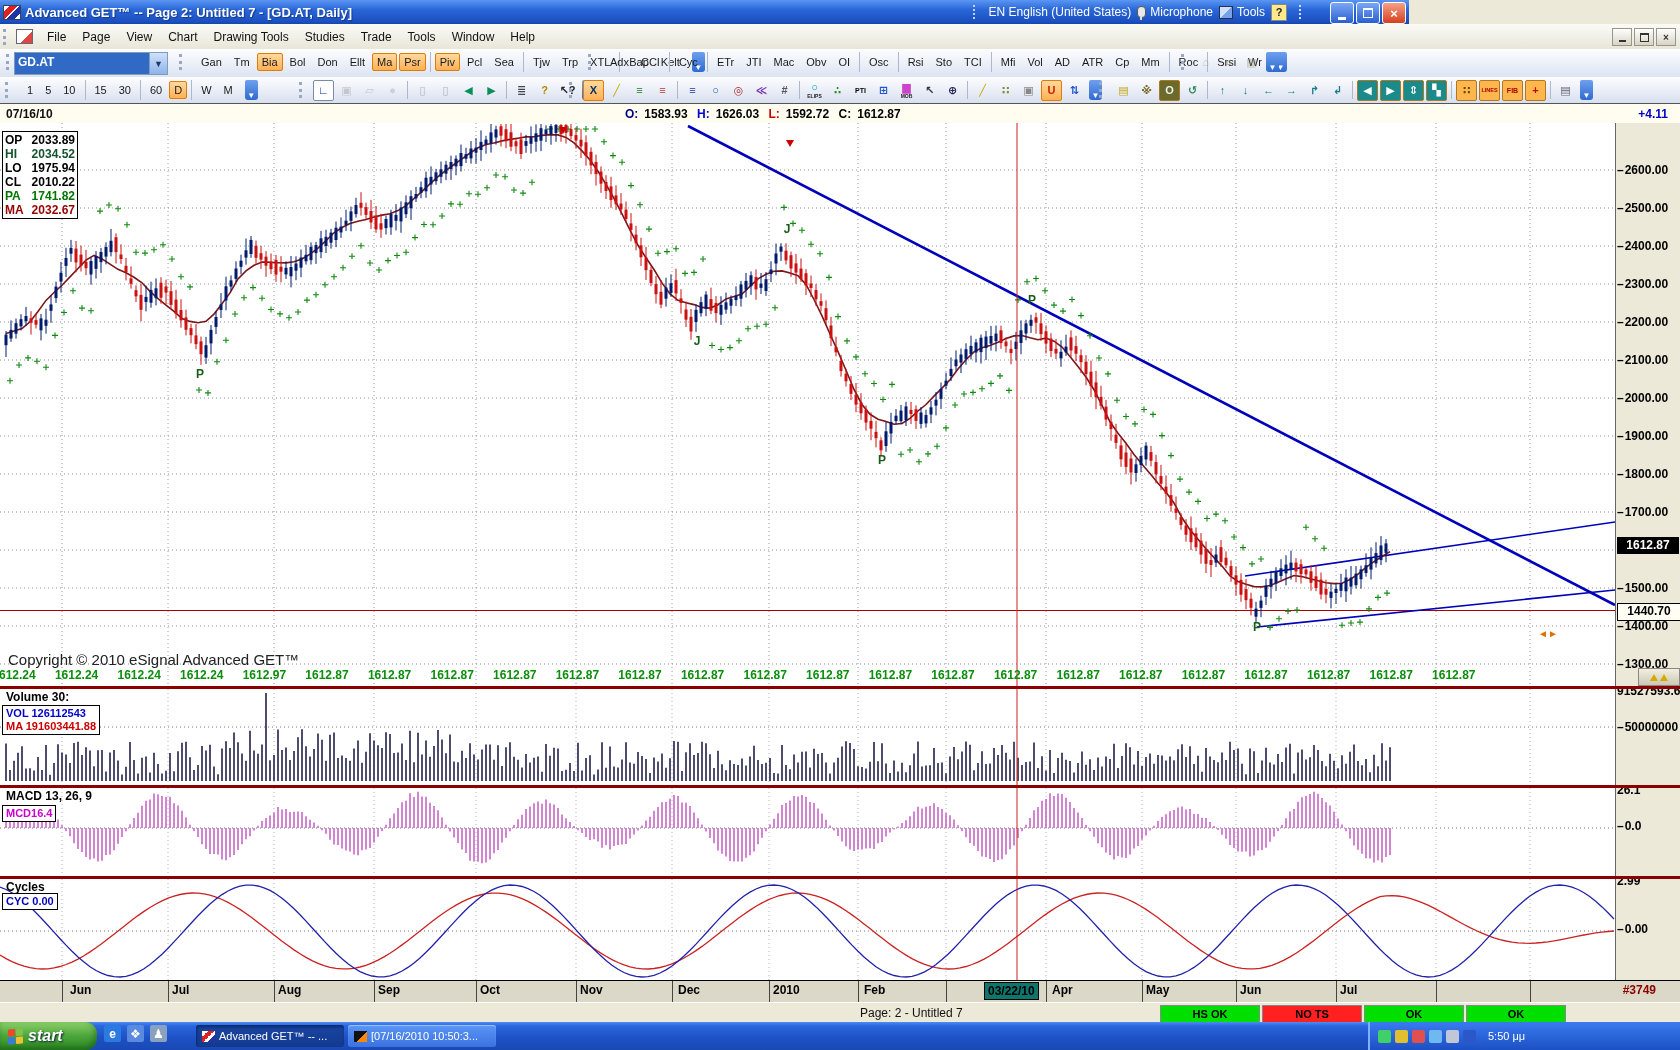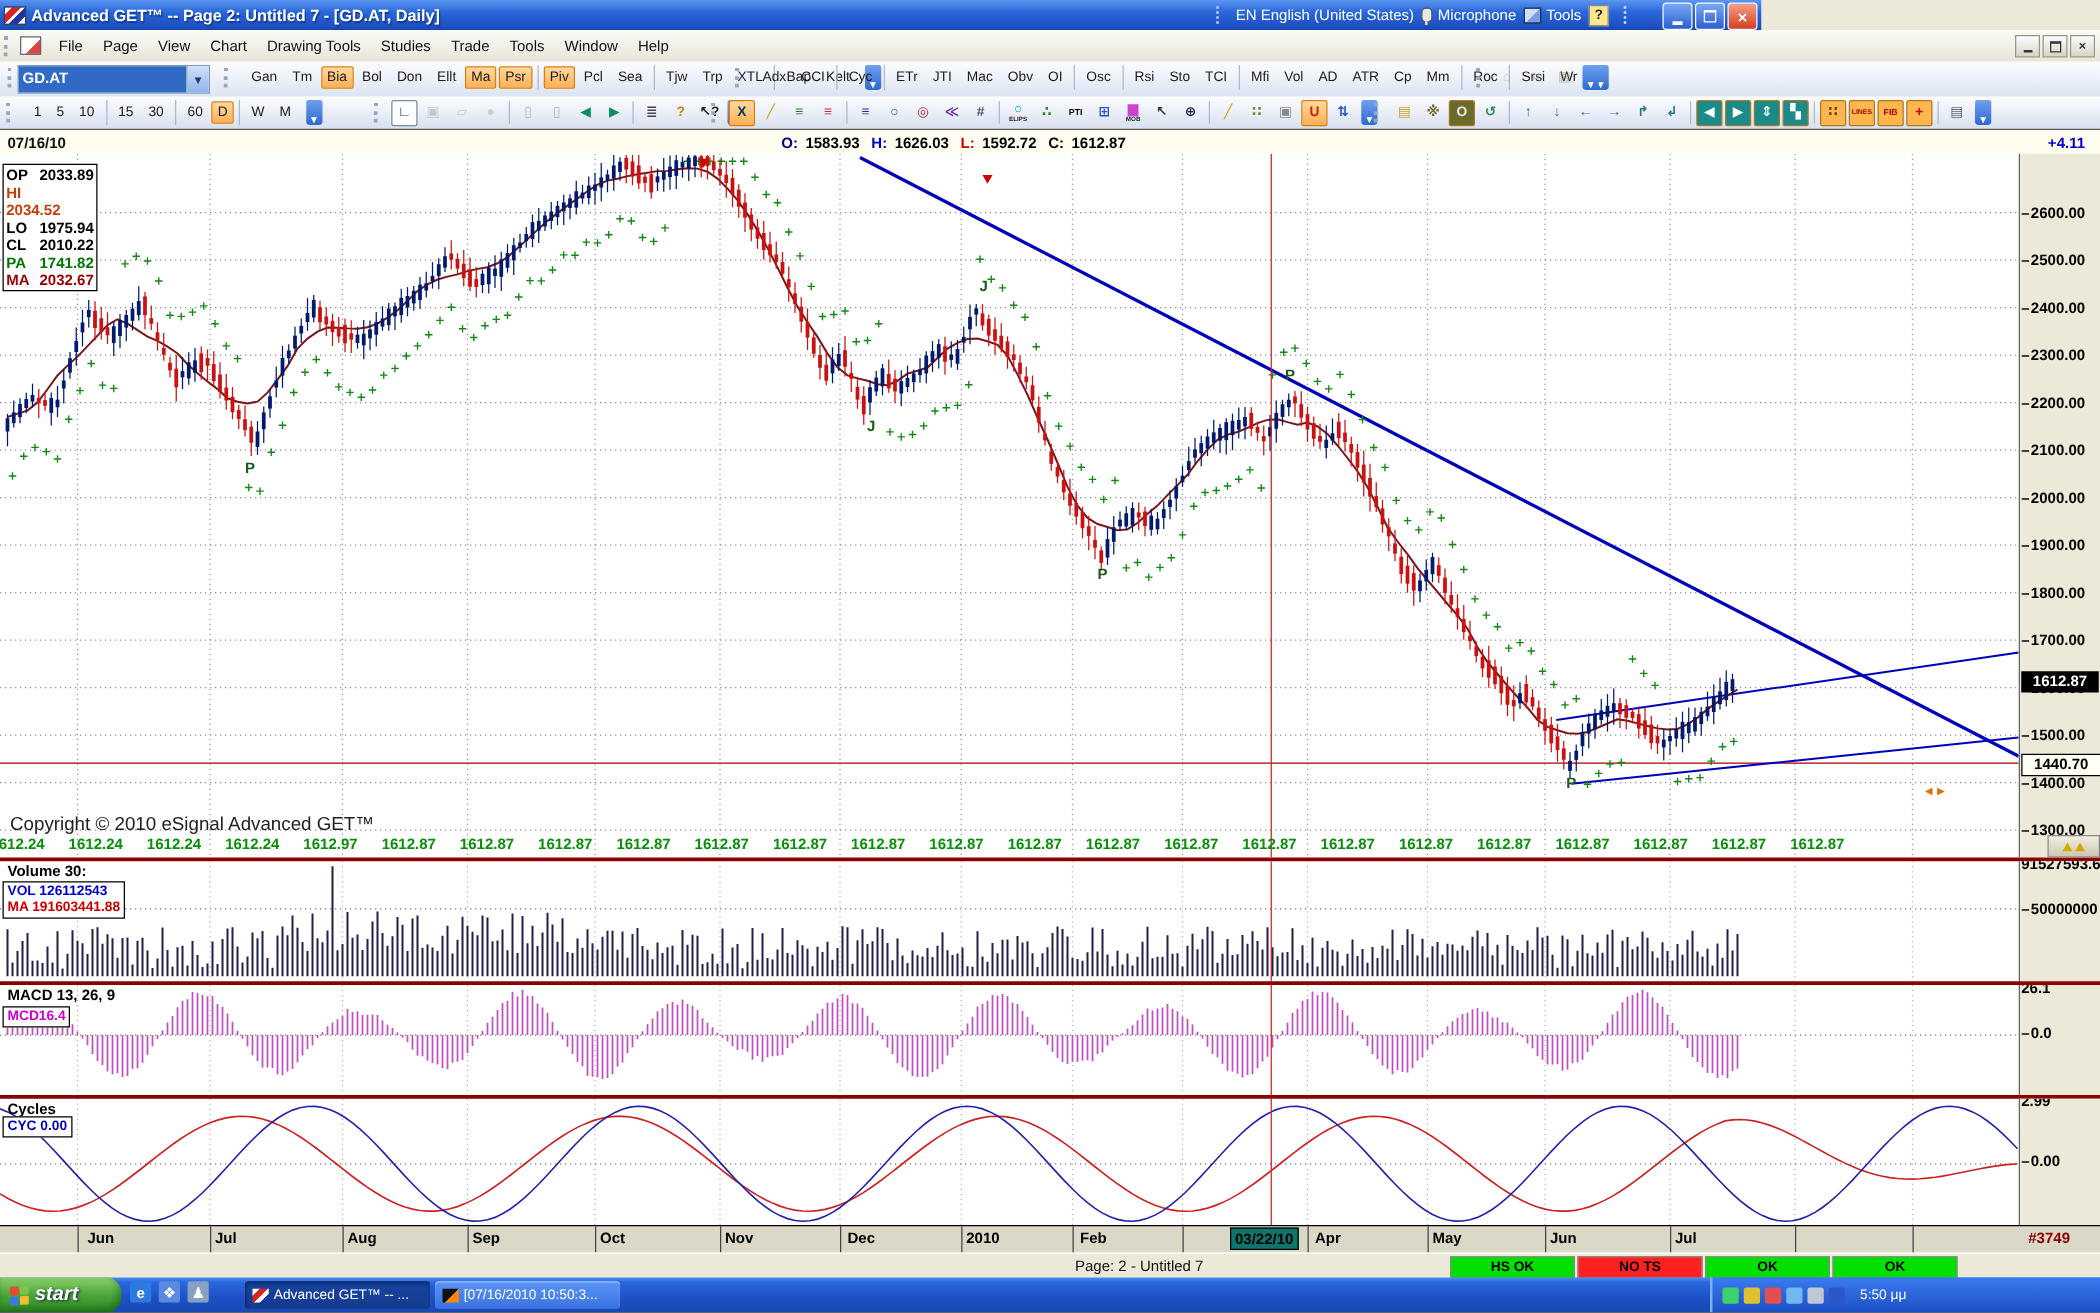--- a/index.html
+++ b/index.html
@@ -1104,21 +1104,21 @@
           <text x="787" y="109.9" font-size="12" font-weight="bold" fill="#1a5c1a" text-anchor="middle" font-family="Liberation Sans,sans-serif">J</text>
           <text x="882" y="340.6" font-size="12" font-weight="bold" fill="#1a5c1a" text-anchor="middle" font-family="Liberation Sans,sans-serif">P</text>
           <text x="1032" y="181.0" font-size="12" font-weight="bold" fill="#1a5c1a" text-anchor="middle" font-family="Liberation Sans,sans-serif">P</text>
           <text x="1257" y="507.8" font-size="12" font-weight="bold" fill="#1a5c1a" text-anchor="middle" font-family="Liberation Sans,sans-serif">P</text>
         </svg></div>
     <div id="ohlcbox">
         <div class="ohlcrow" style="color: rgb(0, 0, 0);">
           <span>OP</span>
           <span>2033.89</span>
         </div>
-        <div class="ohlcrow" style="color: #c2410c; flex-direction: column;">
+        <div class="ohlcrow" style="color: #14532d;">
           <span>HI</span>
           <span>2034.52</span>
         </div>
         <div class="ohlcrow" style="color: rgb(0, 0, 0);">
           <span>LO</span>
           <span>1975.94</span>
         </div>
         <div class="ohlcrow" style="color: rgb(0, 0, 0);">
           <span>CL</span>
           <span>2010.22</span>

